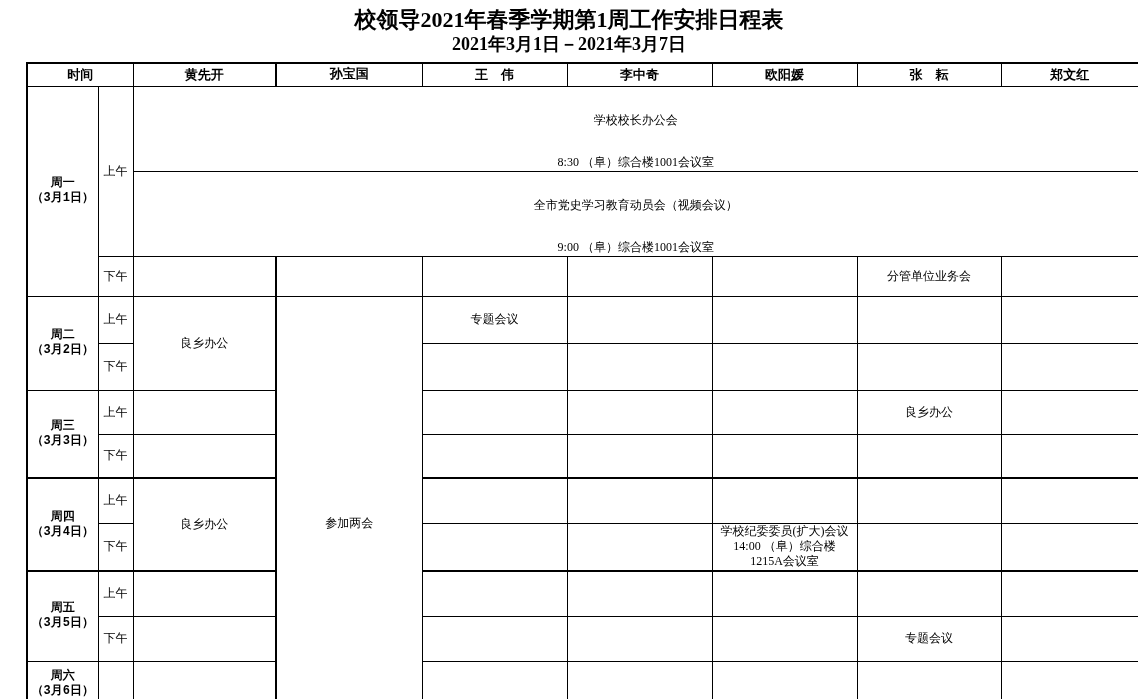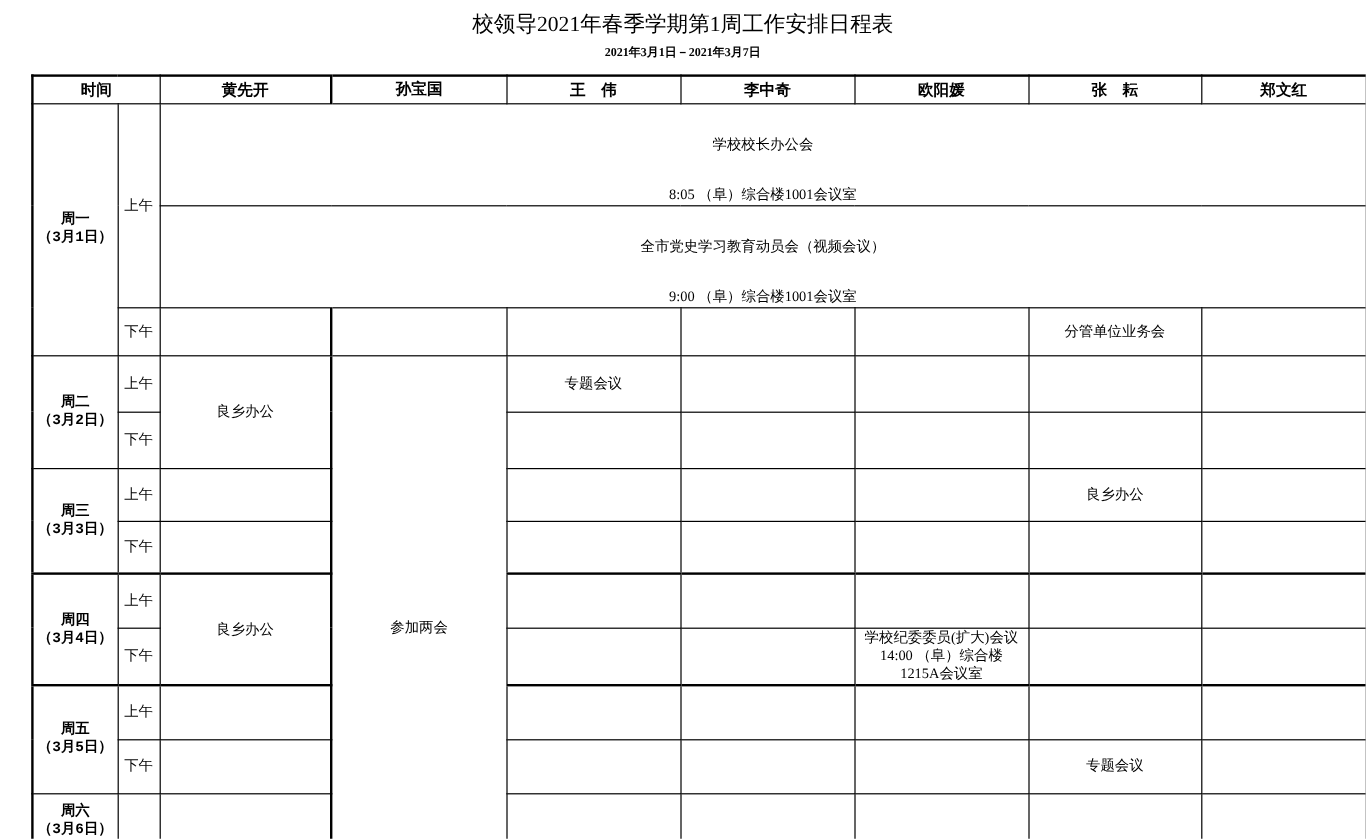--- a/index.html
+++ b/index.html
@@ -2,25 +2,25 @@
 <html><head>
 <meta charset="utf-8">
 <style>
   html,body{margin:0;padding:0;}
   body{
     width:1138px;height:699px;background:#ffffff;color:#000;
     font-family:"Liberation Serif","DejaVu Serif",serif;
     position:relative;overflow:hidden;
   }
   .title{
-    text-align:center;font-size:18px;font-weight:normal;
+    text-align:center;font-size:22px;font-weight:bold;
     padding-top:9px;line-height:22px;
   }
   .subtitle{
-    text-align:center;font-size:10px;font-weight:bold;
+    text-align:center;font-size:18px;font-weight:bold;
     margin-top:5px;line-height:17px;
   }
   table.schedule{
     position:absolute;left:26px;top:62px;width:1112px;
     border-collapse:collapse;table-layout:fixed;
     border:2px solid #000;
   }
   td,th{
     border:1px solid #000;padding:0;
     text-align:center;vertical-align:middle;
@@ -66,21 +66,21 @@
   </tr>
 
   <tr style="height:43px">
     <td class="day" rowspan="3">
       <div>周一</div>
       <div>（3月1日）</div>
     </td>
     <td rowspan="2">上午</td>
     <td colspan="7" class="evt">
       <div>学校校长办公会</div>
-      <div>8:05 （阜）综合楼1001会议室</div>
+      <div>8:30 （阜）综合楼1001会议室</div>
     </td>
   </tr>
 
   <tr style="height:50px">
     <td colspan="7" class="evt">
       <div>全市党史学习教育动员会（视频会议）</div>
       <div>9:00 （阜）综合楼1001会议室</div>
     </td>
   </tr>
 

